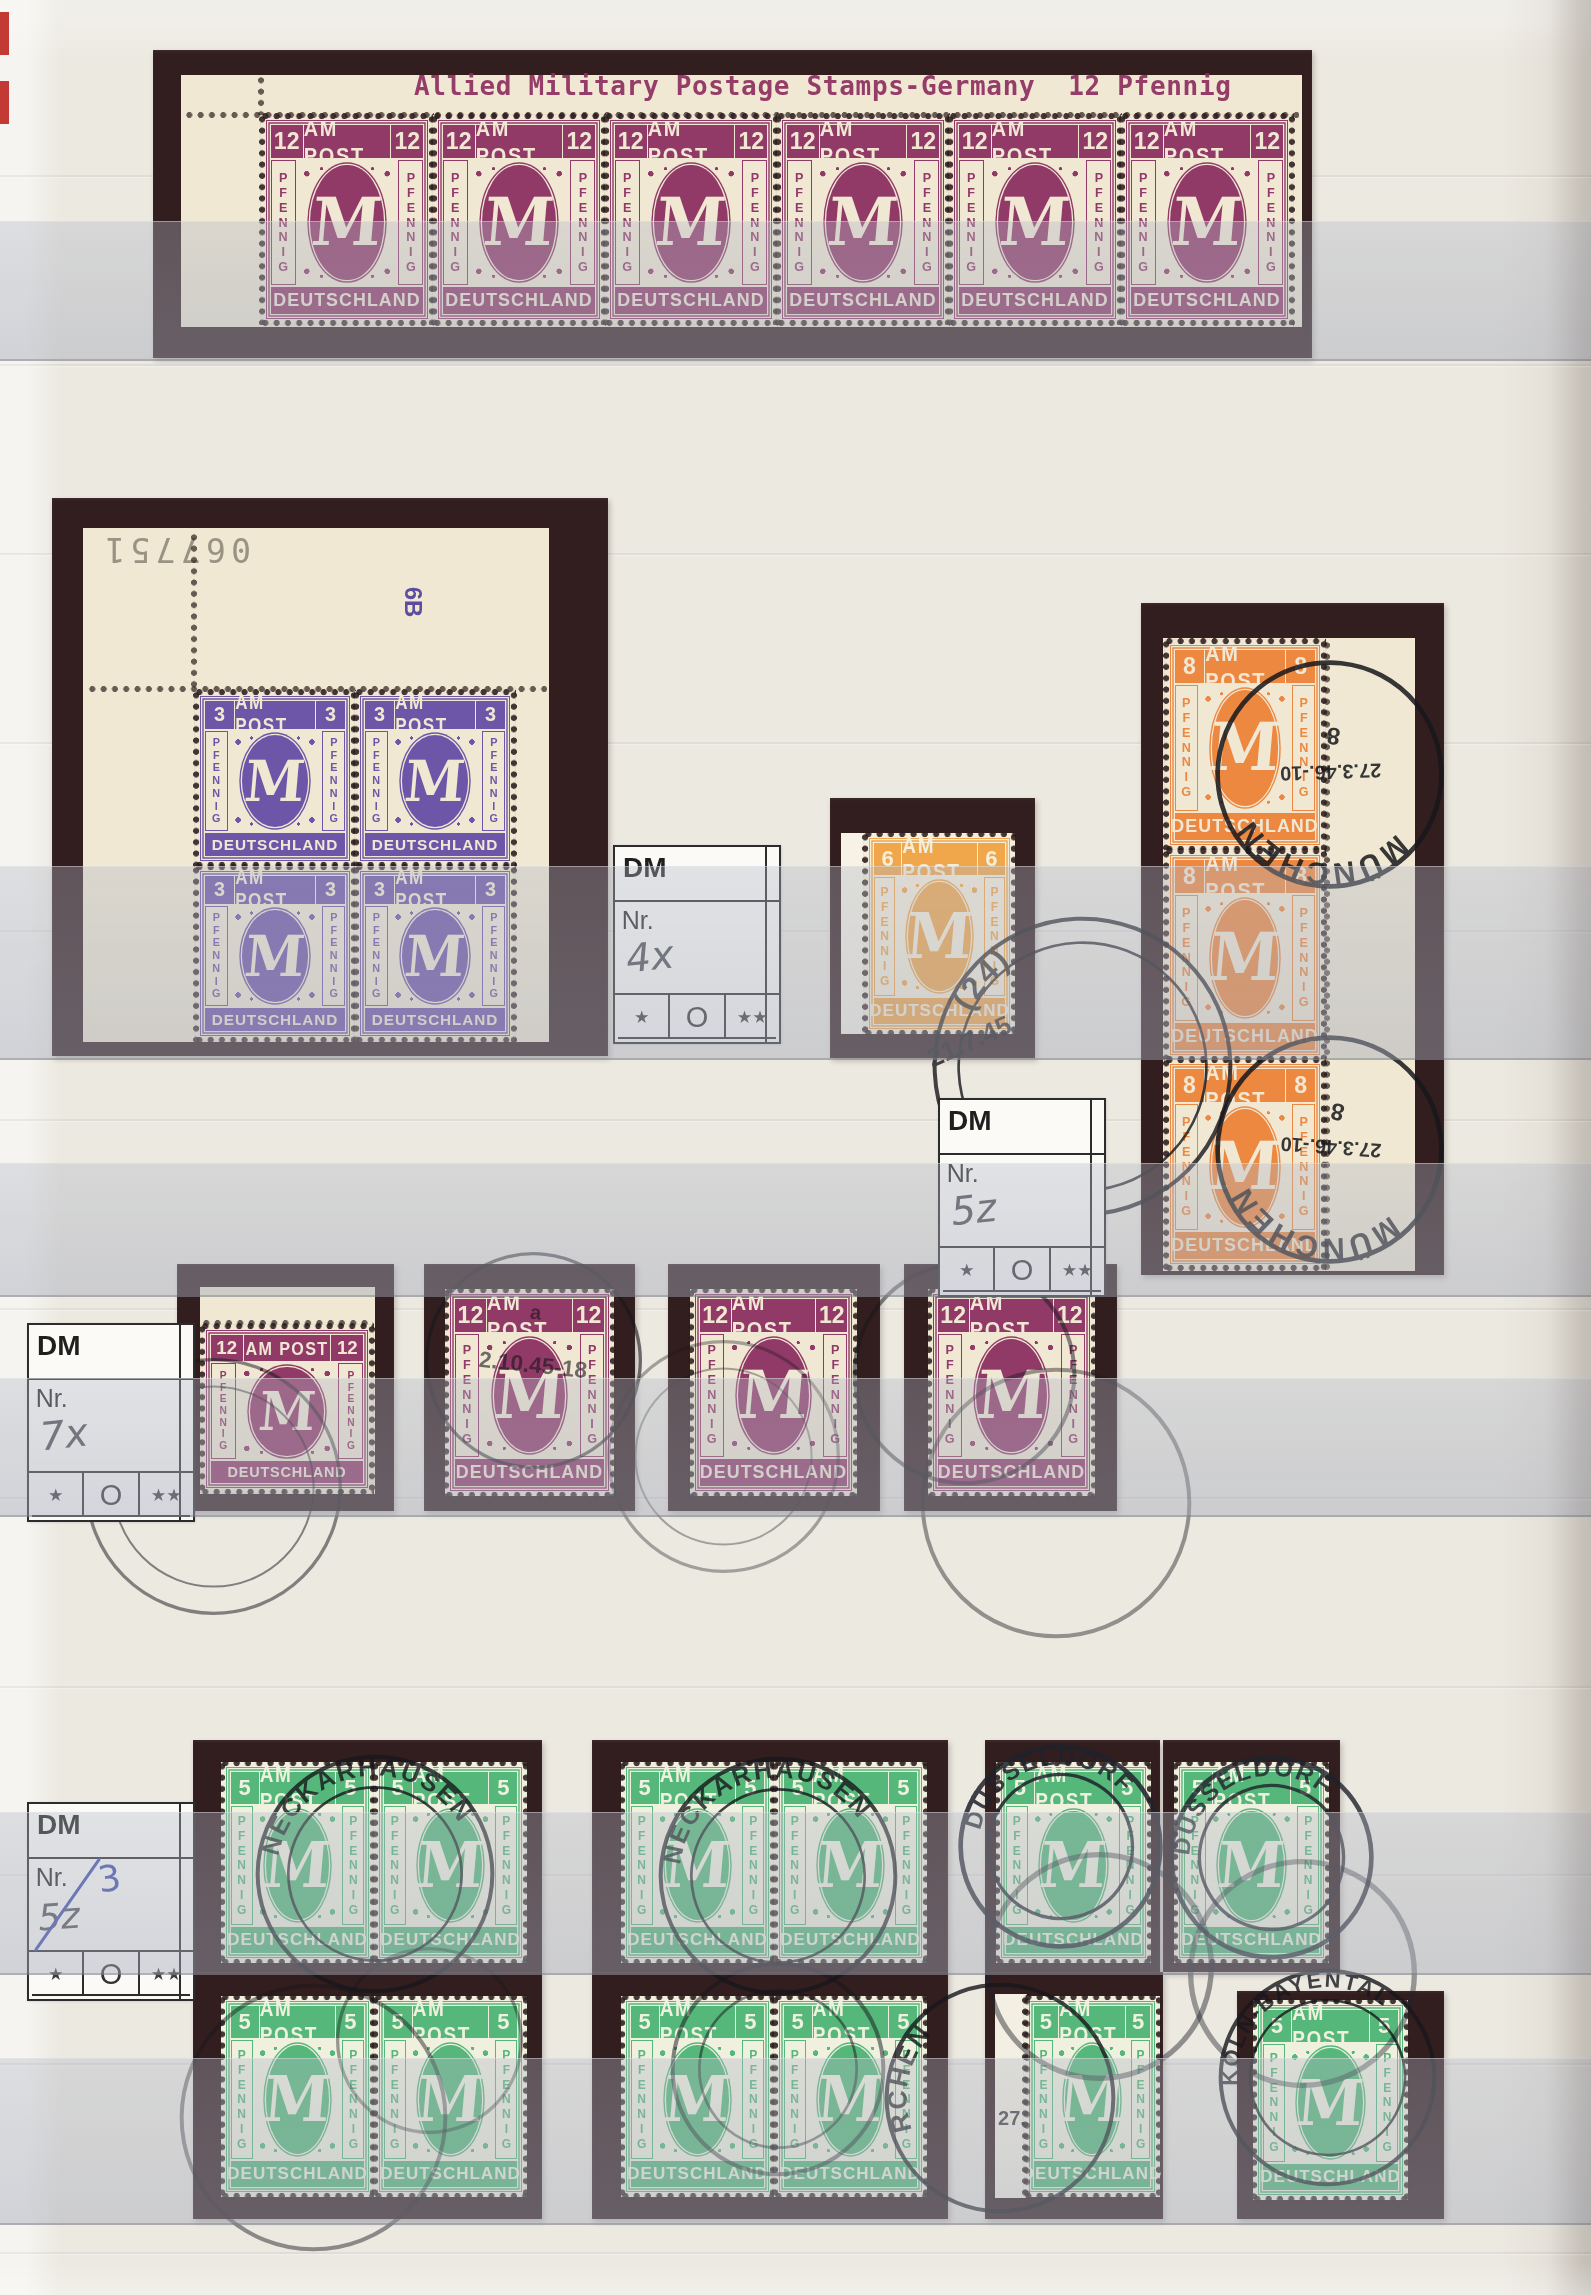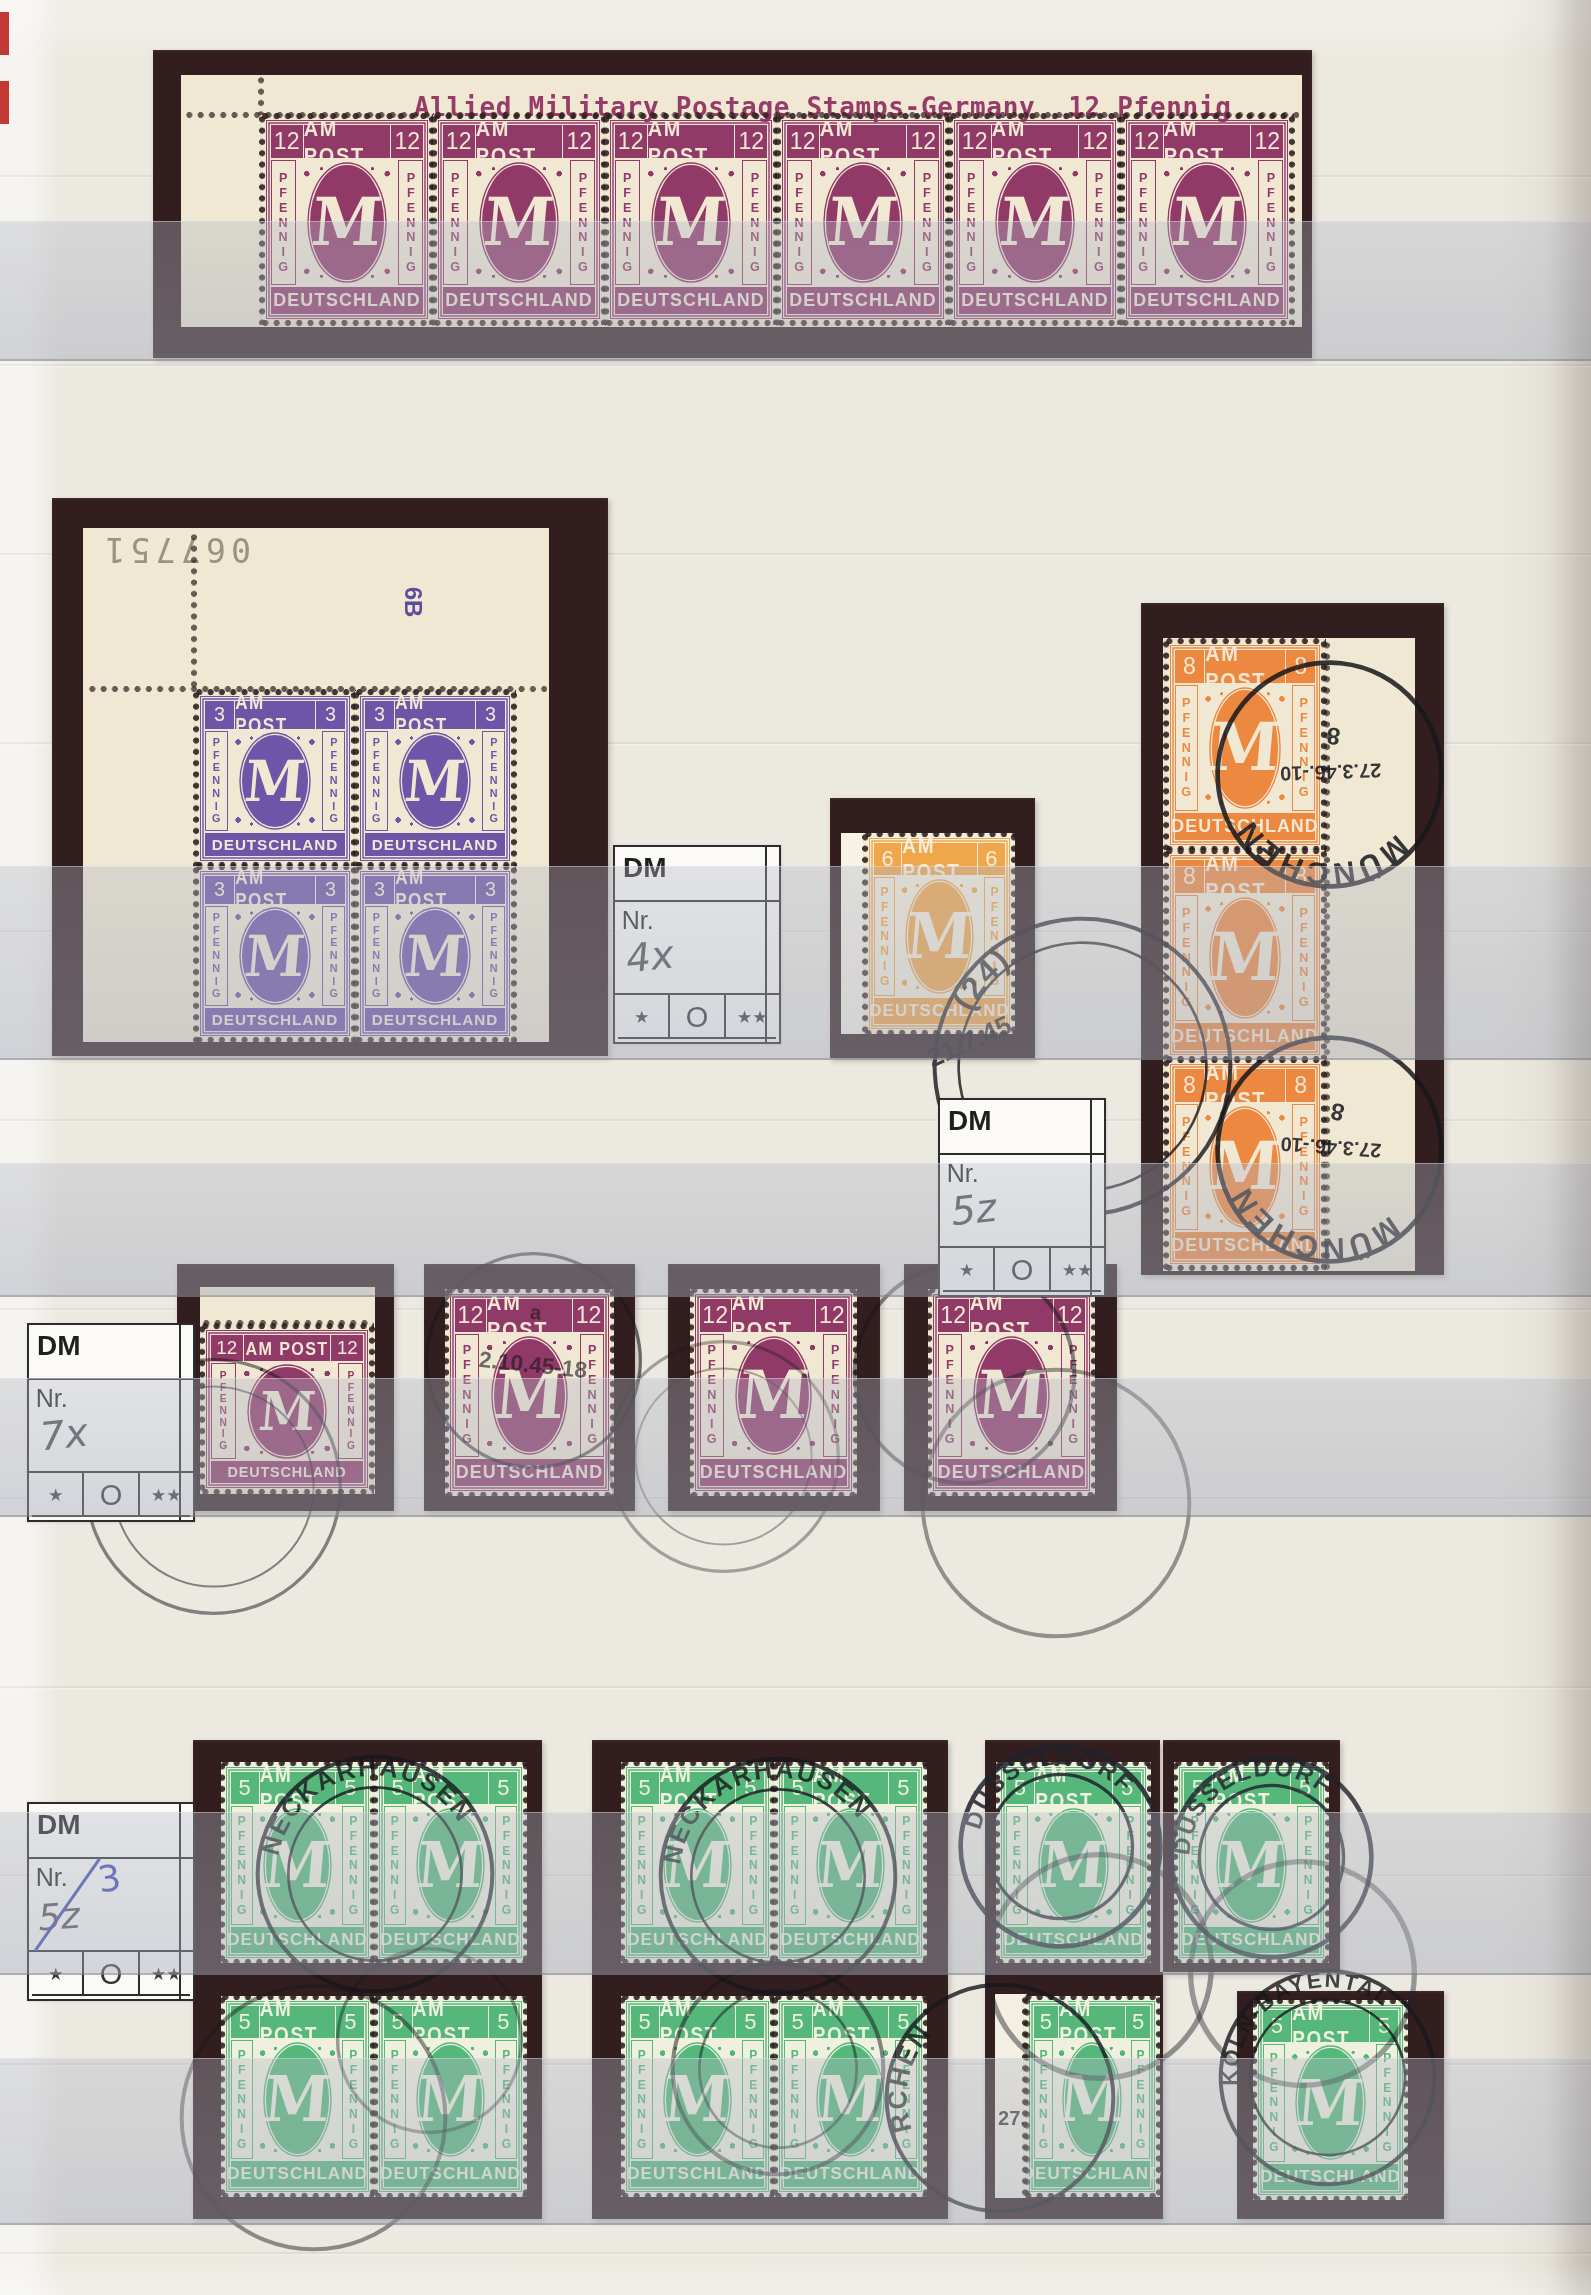--- a/index.html
+++ b/index.html
@@ -24,21 +24,21 @@
   .c12{--ink:#913a68;}
   .pf{position:absolute;z-index:2;}
   .pf.t{left:-1.3px;right:-1.3px;top:-2.7px;height:8.7px;background-image:radial-gradient(circle 3px at 5.3px 4px,var(--hole) 2.7px,transparent 3.3px);background-size:11.3px 8.7px;background-repeat:repeat-x;}
   .pf.b{left:-1.3px;right:-1.3px;bottom:-2.7px;height:8.7px;background-image:radial-gradient(circle 3px at 5.3px 4.7px,var(--hole) 2.7px,transparent 3.3px);background-size:11.3px 8.7px;background-repeat:repeat-x;}
   .pf.l{top:-1.3px;bottom:-1.3px;left:-2.7px;width:8.7px;background-image:radial-gradient(circle 3px at 4px 5.3px,var(--hole) 2.7px,transparent 3.3px);background-size:8.7px 11.3px;background-repeat:repeat-y;}
   .pf.r{top:-1.3px;bottom:-1.3px;right:-2.7px;width:8.7px;background-image:radial-gradient(circle 3px at 4.7px 5.3px,var(--hole) 2.7px,transparent 3.3px);background-size:8.7px 11.3px;background-repeat:repeat-y;}
   .sd{position:absolute;inset:4.7px;border:1.3px solid var(--ink);
     box-shadow:inset 0 0 0 1.3px var(--paper), inset 0 0 0 2.7px var(--ink);
     display:flex;flex-direction:column;}
   .tband{display:flex;align-items:stretch;height:17%;margin:4px 4px 0;background:var(--ink);color:var(--paper);}
-  .tval{width:21%;display:flex;align-items:center;justify-content:center;font-weight:normal;
+  .tval{width:21%;display:flex;align-items:center;justify-content:center;font-weight:bold;
     font-size:calc(var(--u)*11);}
   .tval.fst{border-right:1.3px solid var(--paper);}
   .tval.lst{border-left:1.3px solid var(--paper);}
   .tmid{flex:1;display:flex;align-items:center;justify-content:center;font-weight:bold;
     font-size:calc(var(--u)*9.5);letter-spacing:calc(var(--u)*0.8);transform:scaleY(1.15);}
   .mid{flex:1;display:flex;gap:2px;margin:2px 4px;}
   .scol{width:15%;border:1.3px solid var(--ink);writing-mode:vertical-rl;text-orientation:upright;
     display:flex;align-items:center;justify-content:center;color:var(--ink);font-weight:bold;
     font-size:calc(var(--u)*6);letter-spacing:calc(var(--u)*0.4);}
   .cen{flex:1;position:relative;
@@ -95,21 +95,21 @@
   .l-strike{position:absolute;left:2.7px;top:85px;width:113px;height:3.3px;background:#4150b0;
     transform:rotate(-55deg);transform-origin:6.7px 1.3px;border-radius:2px;}
   .edge-mark{position:absolute;left:0;width:9.3px;height:43px;background:#c33a34;z-index:9;}
   .edge-shade{position:absolute;z-index:10;pointer-events:none;}
 </style>
 </head>
 <body>
 
 <div id="page">
 
-  <div class="marking" id="selvage-text" style="left:414px;top:92px;width:873px;">Allied Military Postage Stamps-Germany  12 Pfennig</div>
+  <div class="marking" id="selvage-text" style="left:414px;top:71px;width:873px;">Allied Military Postage Stamps-Germany  12 Pfennig</div>
 
   <div class="marking" id="sheet-number" style="left:100px;top:530px;">067751</div>
 
   <div class="marking" id="plate-number" style="left:398px;top:588px;">6B</div>
 
   <div class="label" style="left:613px;top:845px;">
     <div class="l-line-right"></div>
     <div class="l-dm">DM</div>
     <div class="l-nr">
       <span>Nr.</span>

